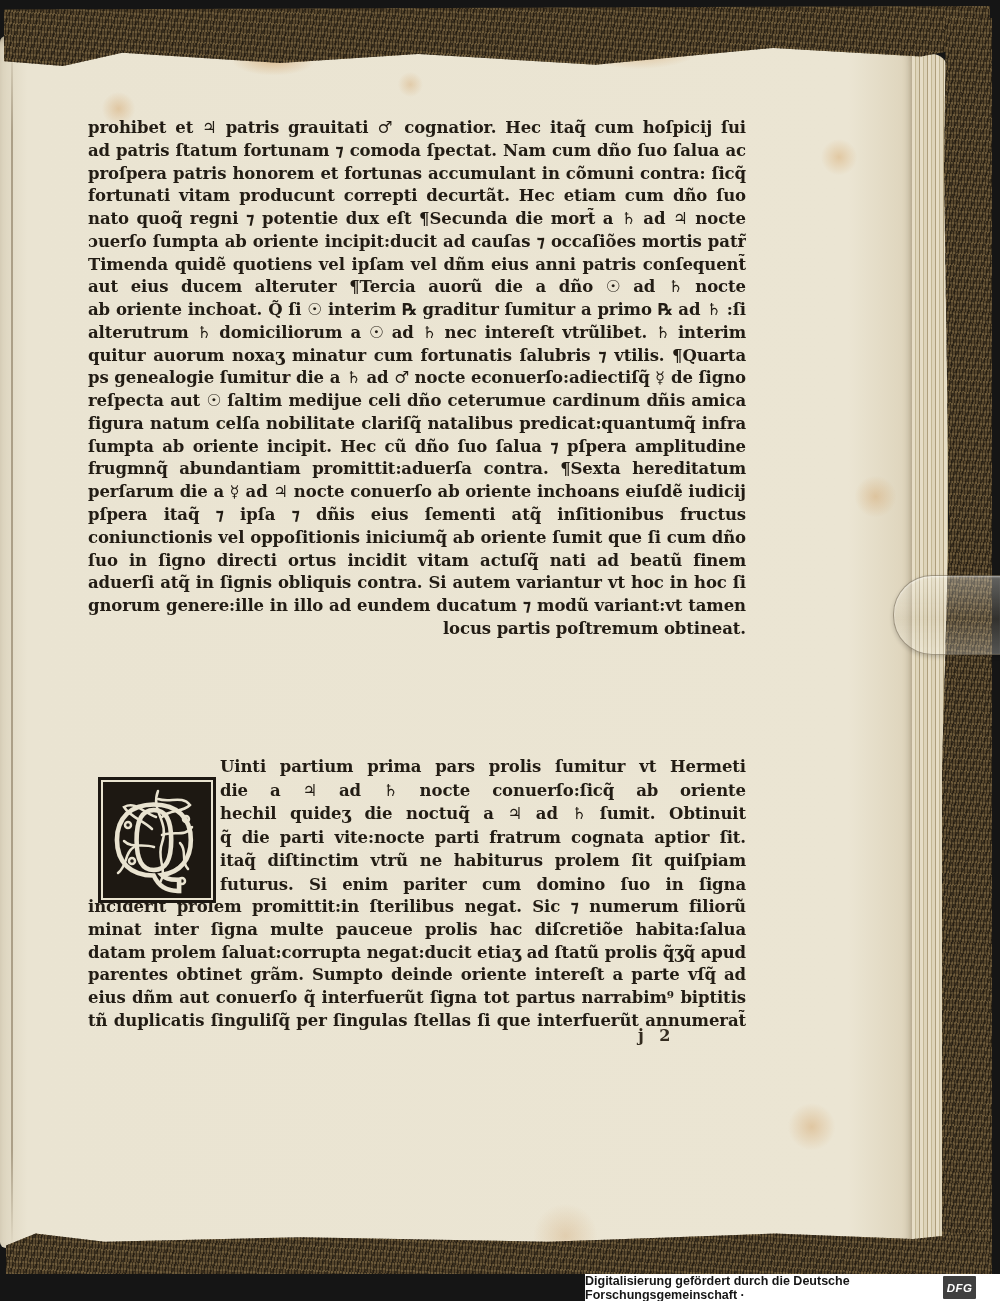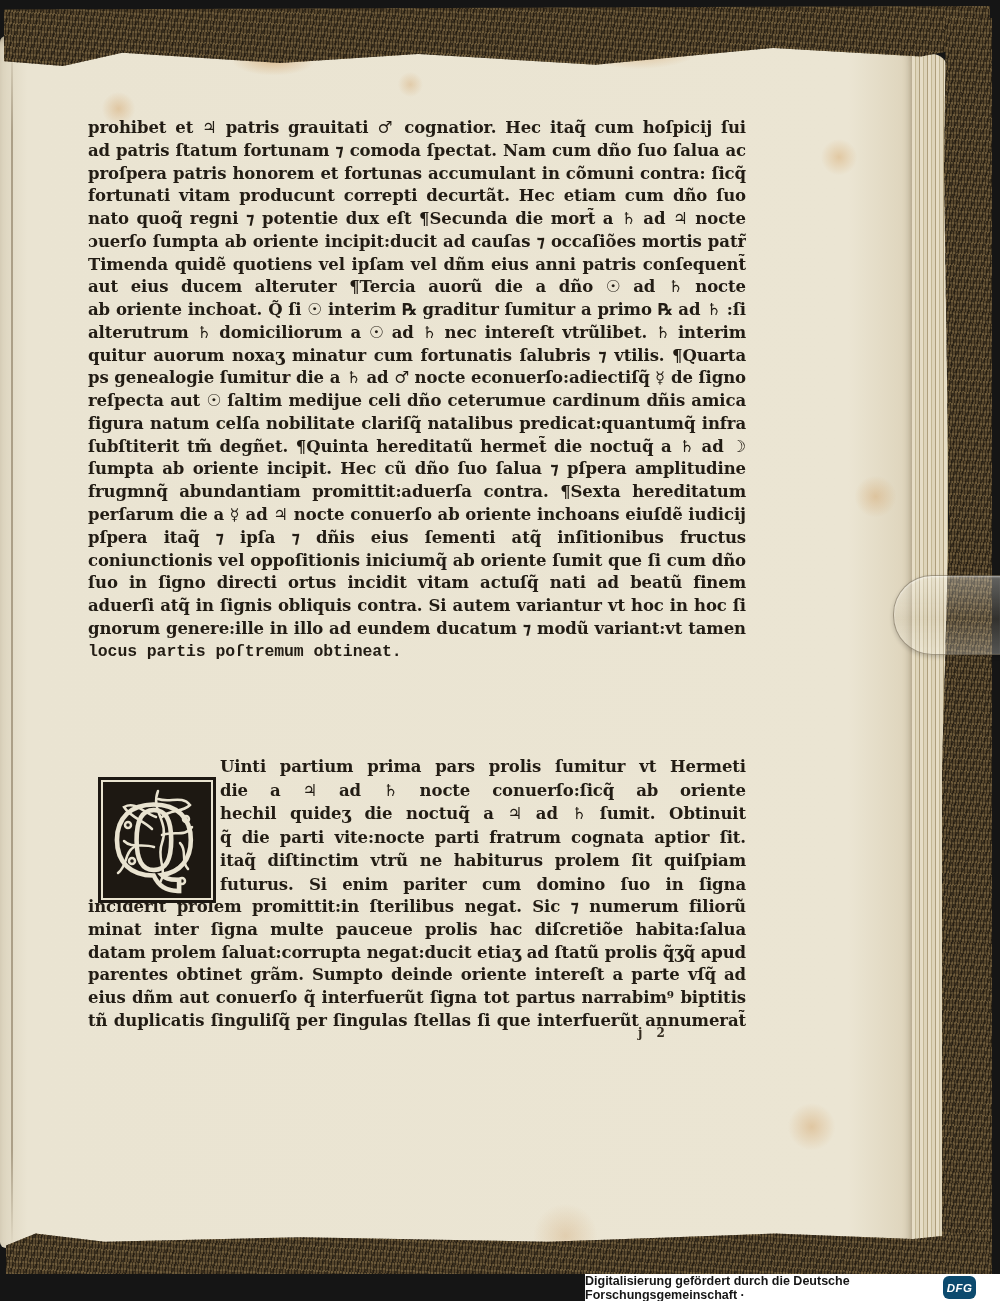--- a/index.html
+++ b/index.html
@@ -54,36 +54,36 @@
     box-shadow:0 2px 4px rgba(0,0,0,.18), inset 0 1px 2px rgba(255,255,255,.5);}
 
   
   .textcol{position:absolute;left:88px;width:658px;z-index:3;color:#221c14;}
   #main-lines{top:117px;}
   #beside-lines{top:755px;}
   #cont-lines{top:896px;}
   .tl{height:22.78px;line-height:22.78px;font-size:16.5px;font-weight:700;
     letter-spacing:-.1px;text-align:justify;overflow:hidden;white-space:normal;}
   .tl::after{content:"";display:inline-block;width:100%;height:0;}
-  #main-lines .tl:last-child{text-align:left;font-family:Liberation Mono, monospace;}
+  #main-lines .tl:last-child{text-align:right;}
   #main-lines .tl:last-child::after{width:0;}
   #beside-lines .tl{margin-left:132px;height:23.5px;line-height:23.5px;}
 
   #initial-woodcut{position:absolute;left:98px;top:777px;width:118px;height:126px;z-index:3;}
 
   #signature-mark{position:absolute;left:638px;top:1026px;z-index:3;
-    font-size:12px;font-weight:700;color:#332b1f;letter-spacing:5px;}
+    font-size:16px;font-weight:700;color:#332b1f;letter-spacing:5px;}
 
   
   #footer-bar{position:absolute;left:585px;top:1274px;width:415px;height:27px;z-index:10;
     background:#ffffff;display:flex;align-items:center;justify-content:flex-end;
     gap:6px;padding-right:24px;box-sizing:border-box;}
   #footer-credit{font-family:"Liberation Sans",sans-serif;font-size:12.5px;font-weight:700;color:#161616;}
-  #dfg-logo{width:40px;height:23px;background:#0c4a6e;color:#fff;display:flex;align-items:center;justify-content:center;
-    font-family:"Liberation Sans",sans-serif;font-size:11.5px;font-weight:700;font-style:italic;letter-spacing:.5px;border-radius:6px;}
+  #dfg-logo{width:40px;height:23px;background:#404040;color:#fff;display:flex;align-items:center;justify-content:center;
+    font-family:"Liberation Sans",sans-serif;font-size:11.5px;font-weight:700;font-style:italic;letter-spacing:.5px;border-radius:1px;}
 </style>
 </head>
 <body>
 
 <div id="screen">
 
   <div id="under-page"></div>
   <div id="page-edges-right"></div>
   <div id="page"></div>
 
@@ -102,21 +102,20 @@
       <div class="tl">nato quoq̃ regni ⁊ potentie dux eſt ¶Secunda die mort̃ a ♄ ad ♃ nocte</div>
       <div class="tl">ɔuerſo ſumpta ab oriente incipit:ducit ad cauſas ⁊ occaſiões mortis patr̃</div>
       <div class="tl">Timenda quidẽ quotiens vel ipſam vel dñm eius anni patris conſequent̃</div>
       <div class="tl">aut eius ducem alteruter ¶Tercia auorũ die a dño ☉ ad ♄ nocte conuerſo</div>
       <div class="tl">ab oriente inchoat. Q̃ ſi ☉ interim ℞ graditur ſumitur a primo ℞ ad ♄ :ſi</div>
       <div class="tl">alterutrum ♄ domiciliorum a ☉ ad ♄ nec intereſt vtrũlibet. ♄ interim ſub</div>
       <div class="tl">quitur auorum noxaʒ minatur cum fortunatis ſalubris ⁊ vtilis. ¶Quarta</div>
       <div class="tl">ps genealogie ſumitur die a ♄ ad ♂ nocte econuerſo:adiectiſq̃ ☿ de ſigno</div>
       <div class="tl">reſpecta aut ☉ ſaltim medijue celi dño ceterumue cardinum dñis amica</div>
       <div class="tl">figura natum celſa nobilitate clariſq̃ natalibus predicat:quantumq̃ infra</div>
-      <div class="tl">ſubſtiterit tm̃ degñet. ¶Quinta hereditatũ hermet̃ die noctuq̃ a ♄ ad ☽</div>
       <div class="tl">ſumpta ab oriente incipit. Hec cũ dño ſuo ſalua ⁊ pſpera amplitudine agri</div>
       <div class="tl">frugmnq̃ abundantiam promittit:aduerſa contra. ¶Sexta hereditatum</div>
       <div class="tl">perſarum die a ☿ ad ♃ nocte conuerſo ab oriente inchoans eiuſdẽ iudicij</div>
       <div class="tl">pſpera itaq̃ ⁊ ipſa ⁊ dñis eius ſementi atq̃ inſitionibus fructus multiplicat</div>
       <div class="tl">coniunctionis vel oppoſitionis iniciumq̃ ab oriente ſumit que ſi cum dño</div>
       <div class="tl">ſuo in ſigno directi ortus incidit vitam actuſq̃ nati ad beatũ finem pducit</div>
       <div class="tl">aduerſi atq̃ in ſignis obliquis contra. Si autem variantur vt hoc in hoc ſi</div>
       <div class="tl">gnorum genere:ille in illo ad eundem ducatum ⁊ modũ variant:vt tamen</div>
       <div class="tl">locus partis poſtremum obtineat.</div>
     </div>

